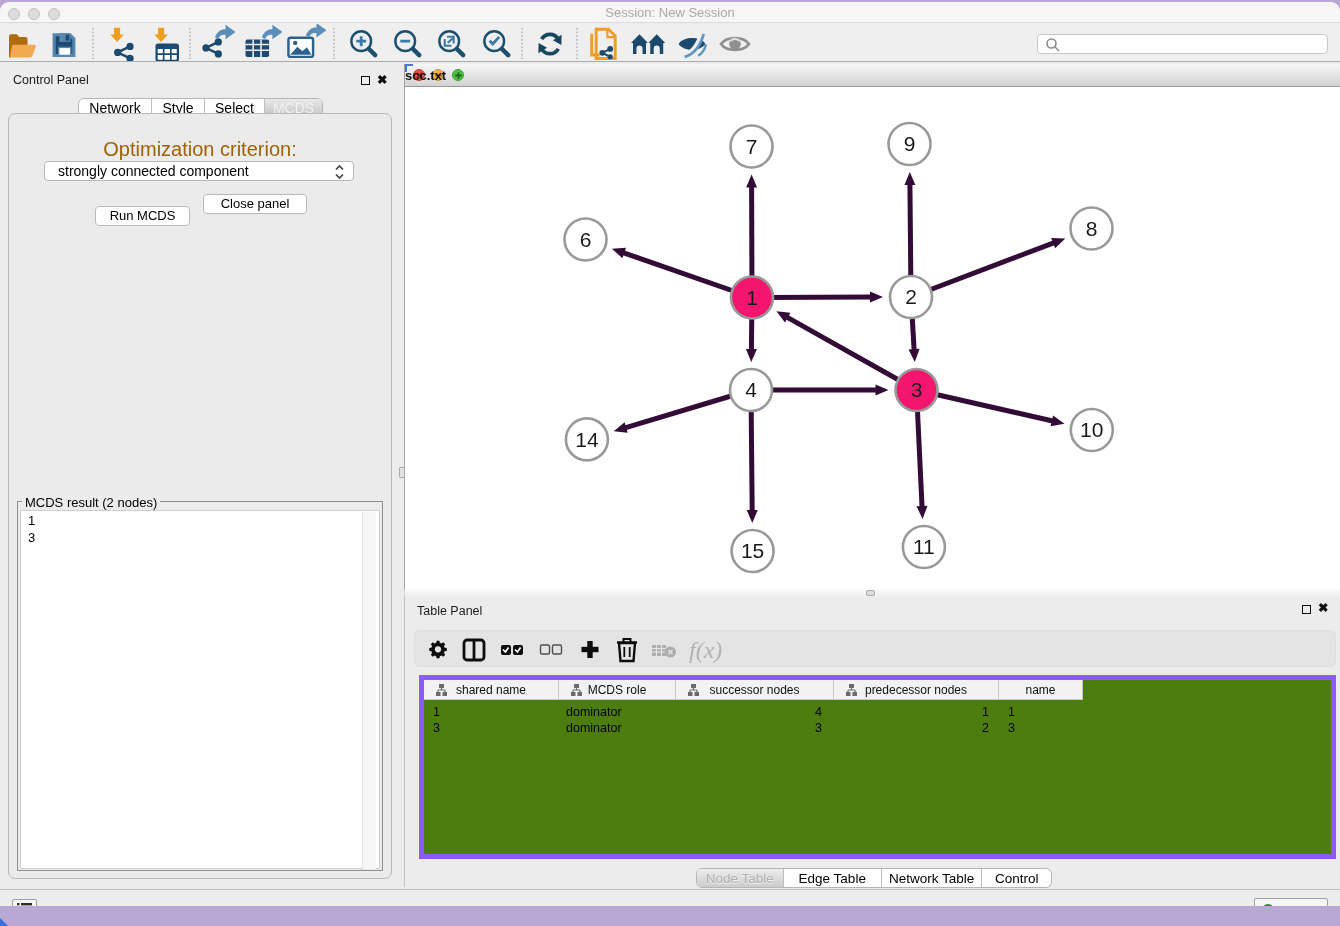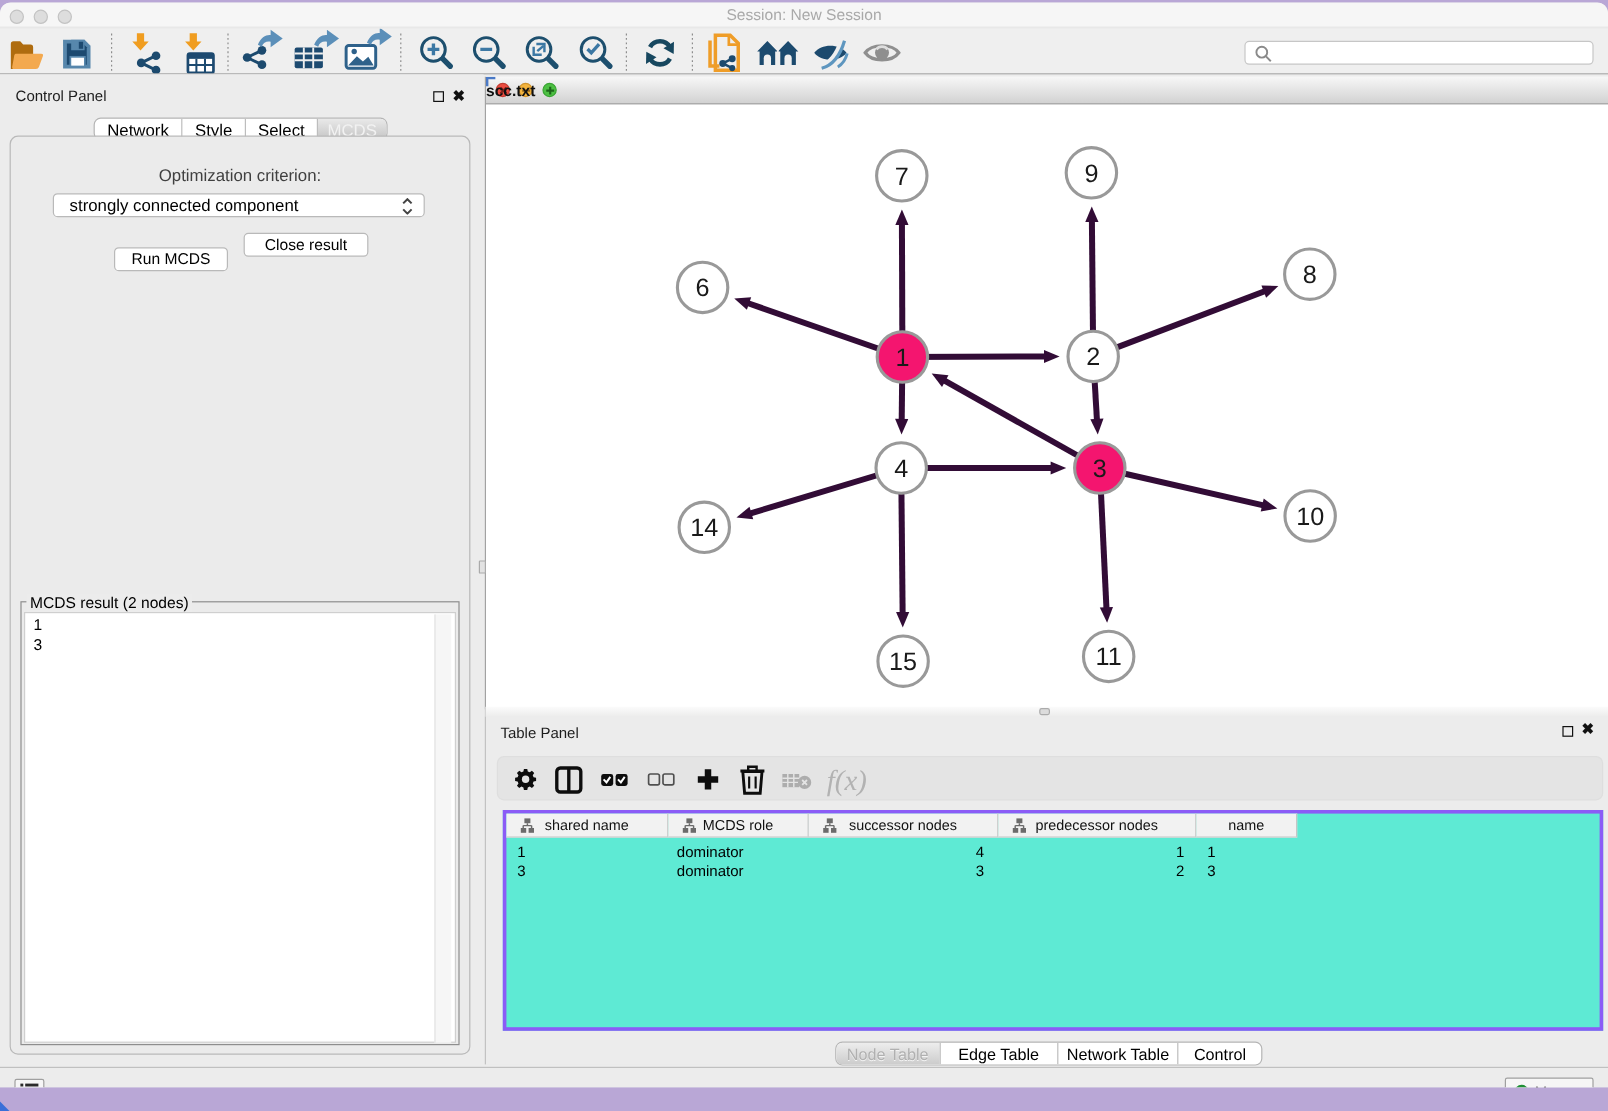--- a/index.html
+++ b/index.html
@@ -15,40 +15,40 @@
 #cpanel { position:absolute; left:0; top:60px; width:403px; height:827px; background:#ececec;padding-left:20px; }
 #cp-title { position:absolute; left:13px; top:11px; font-size:12.5px; color:#1d1d1d; }
 .hdr-float { position:absolute; width:9px; height:9px; border:1.5px solid #111; background:transparent; }
 .hdr-x { position:absolute; font-size:12.5px; font-weight:bold; color:#111; }
 .seggroup { position:absolute; background:#ffffff; border:1px solid #b5b5b5; border-radius:6px; display:flex; overflow:hidden; font-size:14px; }
 .seg { height:100%; border-right:1px solid #bdbdbd; font-size:inherit; color:#000; text-align:center; line-height:18px; }
 .seg:last-child { border-right:none; }
 .segsel { background:linear-gradient(#e9e9e9,#c5c5c5); color:#f2f2f2; }
 .segsel2 { background:linear-gradient(#ededed,#cccccc); color:#b0b0b0; text-shadow:0 1px 0 #f4f4f4; }
 #cp-box { position:absolute; left:8px; top:51px; width:384px; height:766px; border:1px solid #b9b9b9; border-radius:7px; background:#ebebeb; }
-#optlabel { position:absolute; left:0; top:76px; width:400px; text-align:center; font-size:14px; color:#404040; }
+#optlabel { position:absolute; left:0; top:76px; width:400px; text-align:center; font-size:20px; color:#a16207; }
 #optsel { position:absolute; left:44px; top:99px; width:310px; height:20px; background:#ffffff; border:1px solid #b9b9b9; border-radius:4px; font-size:14px; color:#000; line-height:18px; padding-left:13px; }
 .btn { position:absolute; top:132px; height:20px; background:#ffffff; border:1px solid #b9b9b9; border-radius:4px; font-size:13px; color:#000; text-align:center; line-height:18px; }
 #fieldset { position:absolute; left:17px; top:439px; width:366px; height:370px; border:1px solid #8e8e8e; }
 #fs-legend { position:absolute; left:4px; top:-7px; background:#ececec; padding:0 3px; font-size:13px; color:#000; }
 #fs-inner { position:absolute; left:2px; top:8px; width:360px; height:359px; background:#ffffff; border:1px solid #cfcfcf; font-size:13px; color:#000; line-height:16.5px; padding:2px 0 0 7px; }
 #fs-scroll { position:absolute; right:3px; top:1px; width:14px; height:357px; background:#f6f6f6; border-left:1px solid #e2e2e2; }
 
 #netwin { position:absolute; left:404px; top:62px; width:936px; height:527px; border-left:1px solid #a2a2a2; background:#ffffff; }
 #nw-titlebar { position:absolute; left:0; top:0; width:936px; height:23px; background:linear-gradient(#f7f7f7,#d2d2d2); border-bottom:1px solid #9a9a9a; }
 #nw-title { position:absolute; top:4px; left:0; width:100%; text-align:left; font-size:13px; font-weight:bold; color:#111; }
 .mtl { position:absolute; top:5px; width:12px; height:12px; border-radius:50%; }
 
 #hdivider { position:absolute; left:404px; top:587px; width:936px; height:8px; background:linear-gradient(#fbfbfb,#ededec); border-left:1px solid #d5d5d5; }
 #hhandle { position:absolute; left:461px; top:1px; width:9px; height:6px; background:#dcdcdc; border:1px solid #ababab; border-radius:2px; }
 
 #tpanel { position:absolute; left:404px; top:595px; width:936px; height:290px; background:#ececec; border-left:1px solid #c2c2c2; }
 #tp-title { position:absolute; left:12px; top:7px; font-size:12.5px; color:#1d1d1d; }
 #tp-toolbar { position:absolute; left:9px; top:33px; width:922px; height:37px; background:#e4e4e4; border:1px solid #dedede; border-radius:6px; }
-#tbl { position:absolute; left:14px; top:78px; width:917px; height:184px; background:#5eead4; border:3px solid #8b5cf6; }
+#tbl { position:absolute; left:14px; top:78px; width:917px; height:184px; background:#4d7c0f; border:5px solid #8b5cf6; }
 .th { position:absolute; top:0; height:20px; background:#f2f2f2; border-right:1px solid #c6c6c6; border-bottom:1px solid #cccccc; font-size:12px; color:#111; text-align:center; line-height:20px; }
 .td { position:absolute; font-size:12.5px; color:#000; height:16px; line-height:16px; }
 
 #statusbar { position:absolute; left:0; top:887px; width:1340px; height:37px; background:#ececec; border-top:1px solid #c0c0c0; }
 #memorybtn { position:absolute; left:1254px; top:8px; width:74px; height:24px; background:#f6f6f6; border:1px solid #a0a0a0; border-radius:2px; font-size:12px; color:#000; }
 #listbtn { position:absolute; left:12px; top:9px; width:25px; height:20px; background:#f6f6f6; border:1px solid #a0a0a0; border-radius:2px; }
 </style>
 </head>
 <body>
 <div id="win">
@@ -212,21 +212,21 @@
     </div>
     <div id="cp-box"></div>
     <div id="optlabel">Optimization criterion:</div>
     <div id="optsel">strongly connected component
       <svg width="9" height="14" viewBox="0 0 9 14" style="position:absolute;right:9px;top:3px">
         <path d="M1 4.5 L4.5 1 L8 4.5" fill="none" stroke="#444" stroke-width="1.7"></path>
           <path d="M1 9.5 L4.5 13 L8 9.5" fill="none" stroke="#444" stroke-width="1.7"></path>
       </svg>
     </div>
     <div class="btn" style="left:95px; width:95px;margin-top:12px;">Run MCDS</div>
-    <div class="btn" style="left:203px; width:104px;">Close result</div>
+    <div class="btn" style="left:203px; width:104px;">Close panel</div>
     <div id="fieldset">
       <div id="fs-legend">MCDS result (2 nodes)</div>
       <div id="fs-inner">1<br>3<div id="fs-scroll"></div></div>
     </div>
   </div>
   <div id="netwin">
     <div id="nw-titlebar">
         <svg width="8" height="8" viewBox="0 0 8 8" style="position:absolute;left:0;top:0">
           <path d="M0,8 L0,0 L8,0 L8,2 L2,2 L2,8 Z" fill="#4a79c6"></path>
         </svg>

